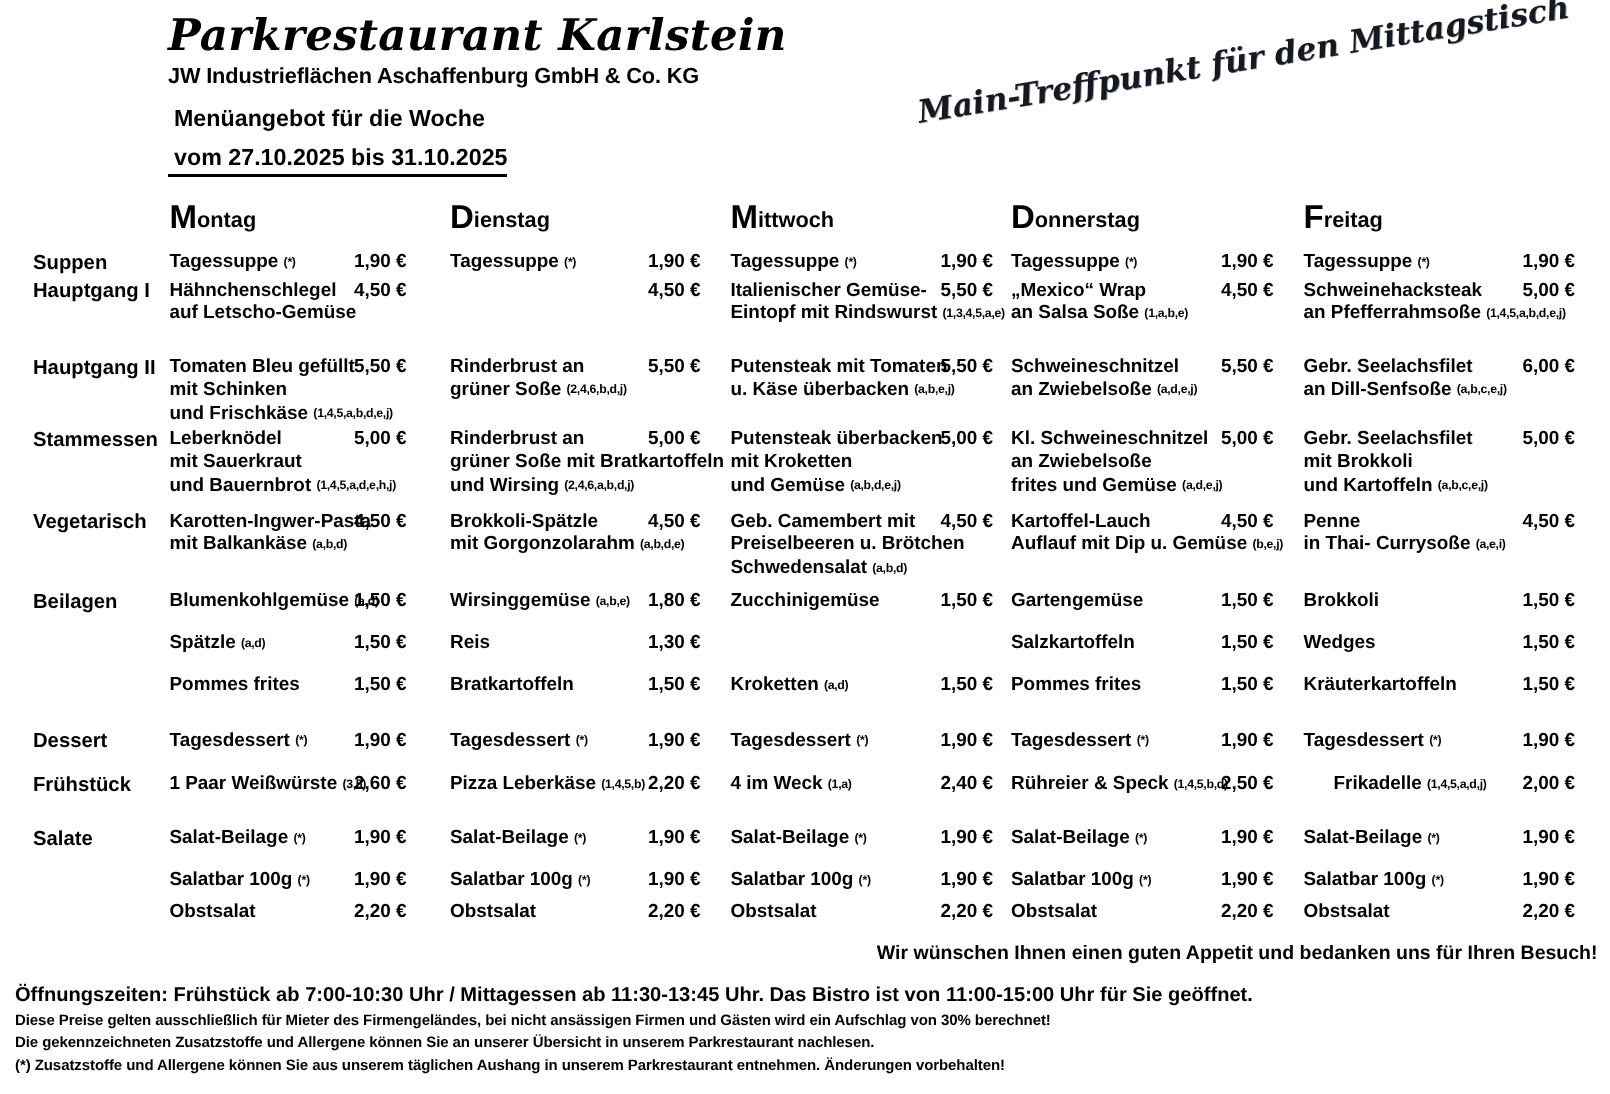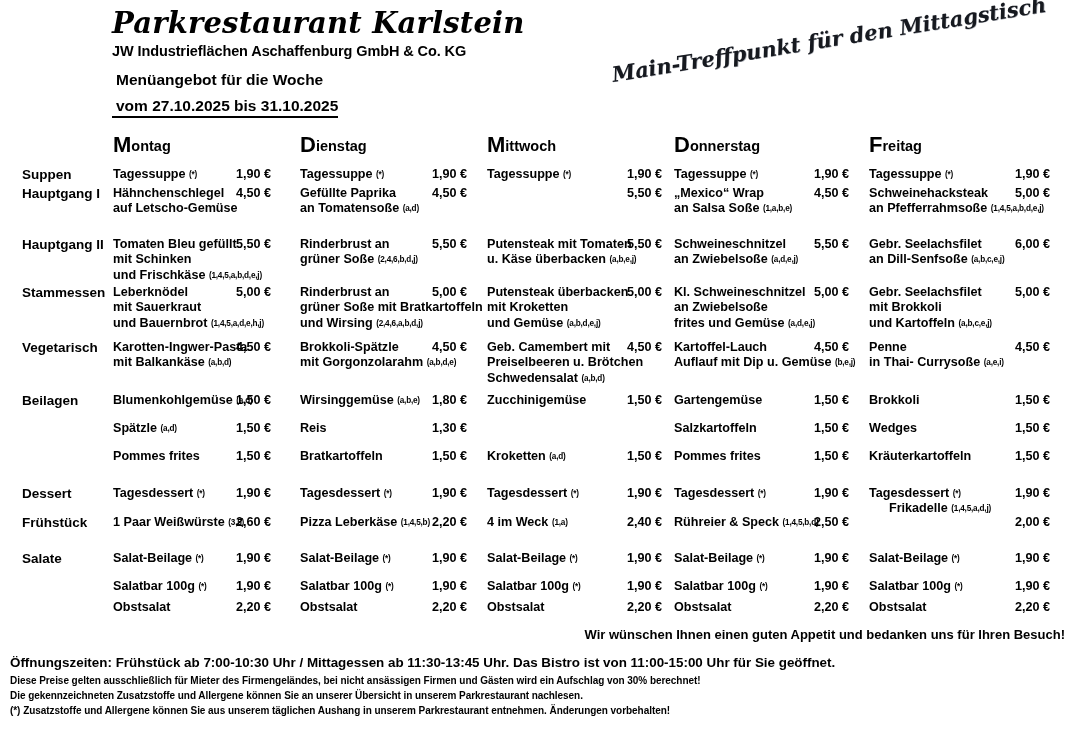--- a/index.html
+++ b/index.html
@@ -123,25 +123,25 @@
       <div class="cell" style="left: 869px; top: 167px;">
         <div class="dish"><span>Tagessuppe </span><span class="alg">(*)</span></div>
       </div>
       <div class="price" style="left: 990px; width: 60px; top: 167px;">1,90 €</div>
       <div class="rowlabel" style="left: 22px; top: 186px;">Hauptgang I</div>
       <div class="cell" style="left: 113px; top: 186px;">
         <div class="dish"><span>Hähnchenschlegel</span></div>
         <div class="dish"><span>auf Letscho-Gemüse</span></div>
       </div>
       <div class="price" style="left: 211px; width: 60px; top: 186px;">4,50 €</div>
-      <div class="cell" style="left: 300px; top: 186px;">
-        <div class="dish"><span>Gefüllte Paprika</span></div>
-        <div class="dish"><span>an Tomatensoße </span><span class="alg">(a,d)</span></div>
-      </div>
       <div class="price" style="left: 407px; width: 60px; top: 186px;">4,50 €</div>
+      <div class="cell" style="left: 487px; top: 186px;">
+        <div class="dish"><span>Italienischer Gemüse-</span></div>
+        <div class="dish"><span>Eintopf mit Rindswurst </span><span class="alg">(1,3,4,5,a,e)</span></div>
+      </div>
       <div class="price" style="left: 602px; width: 60px; top: 186px;">5,50 €</div>
       <div class="cell" style="left: 674px; top: 186px;">
         <div class="dish"><span>„Mexico“ Wrap</span></div>
         <div class="dish"><span> an Salsa Soße </span><span class="alg">(1,a,b,e)</span></div>
       </div>
       <div class="price" style="left: 789px; width: 60px; top: 186px;">4,50 €</div>
       <div class="cell" style="left: 869px; top: 186px;">
         <div class="dish"><span>Schweinehacksteak</span></div>
         <div class="dish"><span>an Pfefferrahmsoße </span><span class="alg">(1,4,5,a,b,d,e,j)</span></div>
       </div>
@@ -319,21 +319,21 @@
       </div>
       <div class="price" style="left: 407px; width: 60px; top: 515px;">2,20 €</div>
       <div class="cell" style="left: 487px; top: 515px; text-align: right;">
         <div class="dish"><span>4 im Weck </span><span class="alg">(1,a)</span></div>
       </div>
       <div class="price" style="left: 602px; width: 60px; top: 515px;">2,40 €</div>
       <div class="cell" style="left: 674px; top: 515px;">
         <div class="dish"><span>Rühreier &amp; Speck </span><span class="alg">(1,4,5,b,d)</span></div>
       </div>
       <div class="price" style="left: 789px; width: 60px; top: 515px;">2,50 €</div>
-      <div class="cell" style="left: 869px; top: 501px; padding-left: 20px;">
+      <div class="cell" style="left: 869px; top: 515px; padding-left: 20px;">
         <div class="dish"><span>Frikadelle </span><span class="alg">(1,4,5,a,d,j)</span></div>
       </div>
       <div class="price" style="left: 990px; width: 60px; top: 515px;">2,00 €</div>
       <div class="rowlabel" style="left: 22px; top: 551px;">Salate</div>
       <div class="cell" style="left: 113px; top: 551px;">
         <div class="dish"><span>Salat-Beilage </span><span class="alg">(*)</span></div>
       </div>
       <div class="price" style="left: 211px; width: 60px; top: 551px;">1,90 €</div>
       <div class="cell" style="left: 300px; top: 551px;">
         <div class="dish"><span>Salat-Beilage </span><span class="alg">(*)</span></div>

